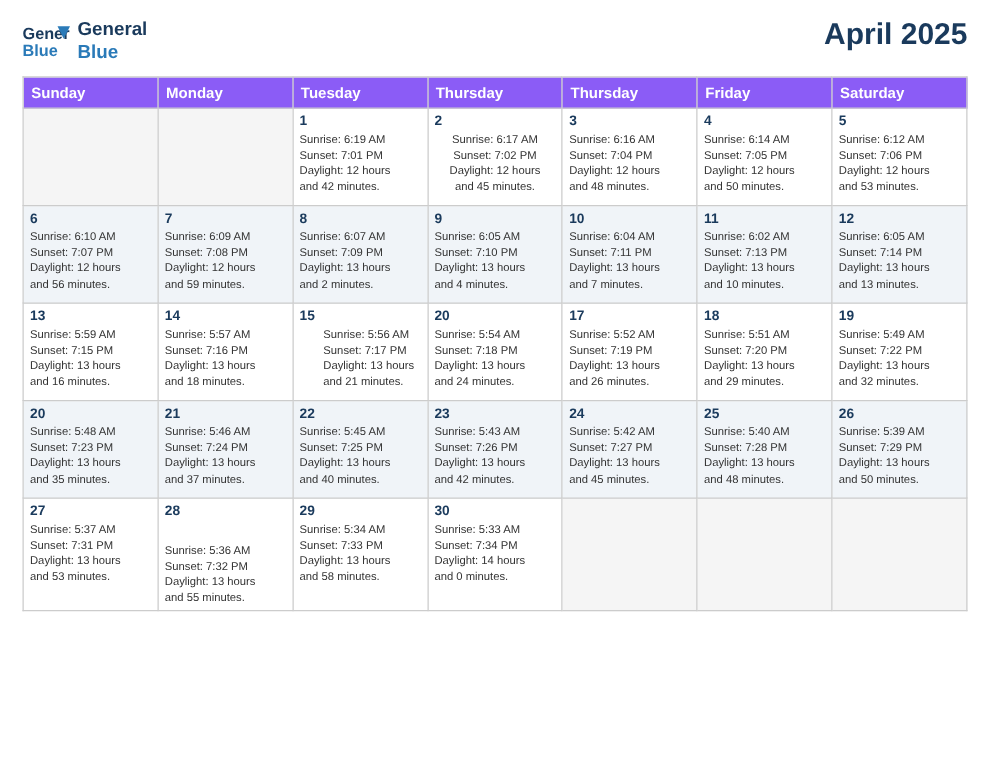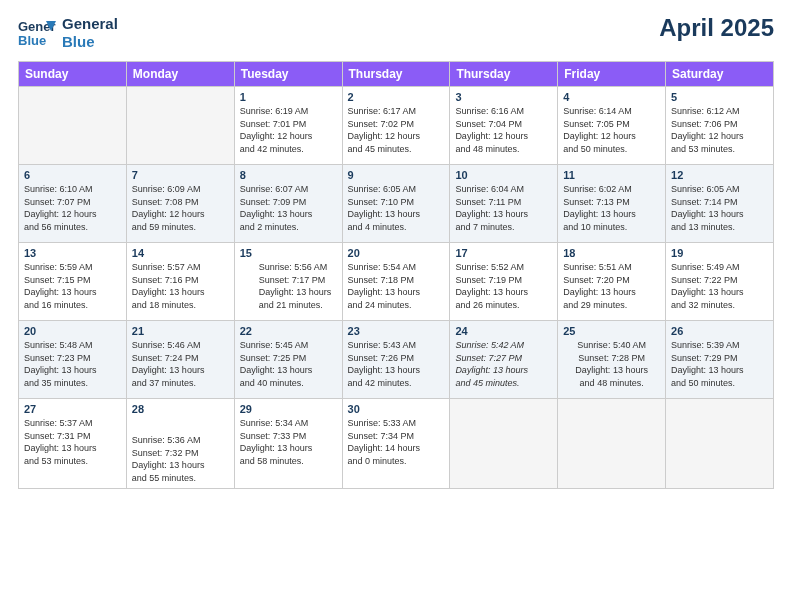--- a/index.html
+++ b/index.html
@@ -125,21 +125,21 @@
           <td class="empty"></td>
           <td>
             <div class="day-num">1</div>
             <div class="day-info" style="white-space: pre-line;">Sunrise: 6:19 AM
 Sunset: 7:01 PM
 Daylight: 12 hours
 and 42 minutes.</div>
           </td>
           <td>
             <div class="day-num">2</div>
-            <div class="day-info" style="white-space: pre-line;">Sunrise: 6:17 AM
+            <div class="day-info" style="white-space: pre-line; text-align: center;">Sunrise: 6:17 AM
 Sunset: 7:02 PM
 Daylight: 12 hours
 and 45 minutes.</div>
           </td>
           <td>
             <div class="day-num">3</div>
             <div class="day-info" style="white-space: pre-line;">Sunrise: 6:16 AM
 Sunset: 7:04 PM
 Daylight: 12 hours
 and 48 minutes.</div>
@@ -285,28 +285,28 @@
           </td>
           <td>
             <div class="day-num">23</div>
             <div class="day-info" style="white-space: pre-line;">Sunrise: 5:43 AM
 Sunset: 7:26 PM
 Daylight: 13 hours
 and 42 minutes.</div>
           </td>
           <td>
             <div class="day-num">24</div>
-            <div class="day-info" style="white-space: pre-line; font-style: italic;">Sunrise: 5:42 AM
+            <div class="day-info" style="white-space: pre-line;">Sunrise: 5:42 AM
 Sunset: 7:27 PM
 Daylight: 13 hours
 and 45 minutes.</div>
           </td>
           <td>
             <div class="day-num">25</div>
-            <div class="day-info" style="white-space: pre-line; text-align: center;">Sunrise: 5:40 AM
+            <div class="day-info" style="white-space: pre-line;">Sunrise: 5:40 AM
 Sunset: 7:28 PM
 Daylight: 13 hours
 and 48 minutes.</div>
           </td>
           <td>
             <div class="day-num">26</div>
             <div class="day-info" style="white-space: pre-line;">Sunrise: 5:39 AM
 Sunset: 7:29 PM
 Daylight: 13 hours
 and 50 minutes.</div>

